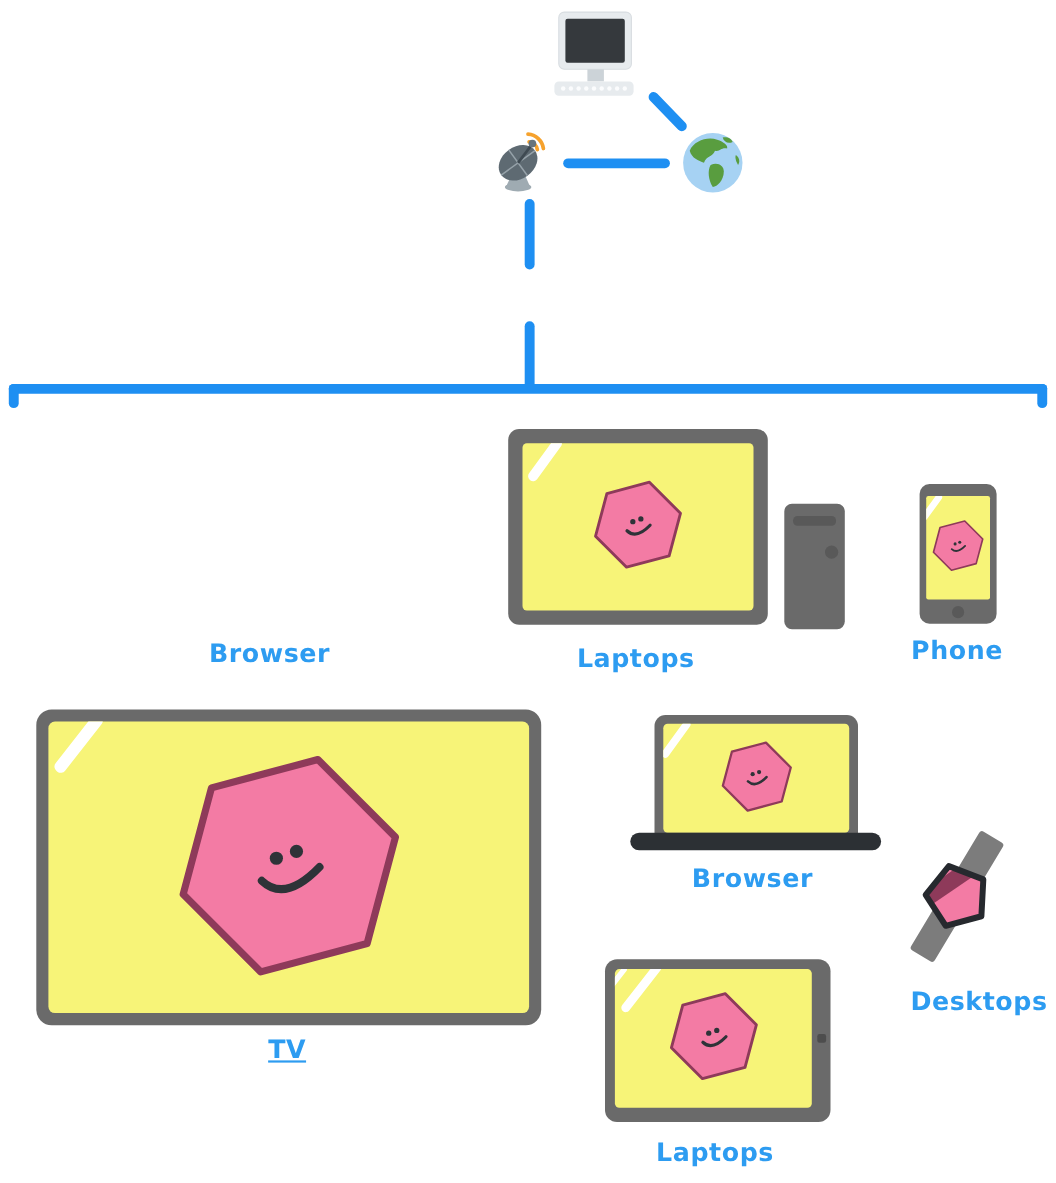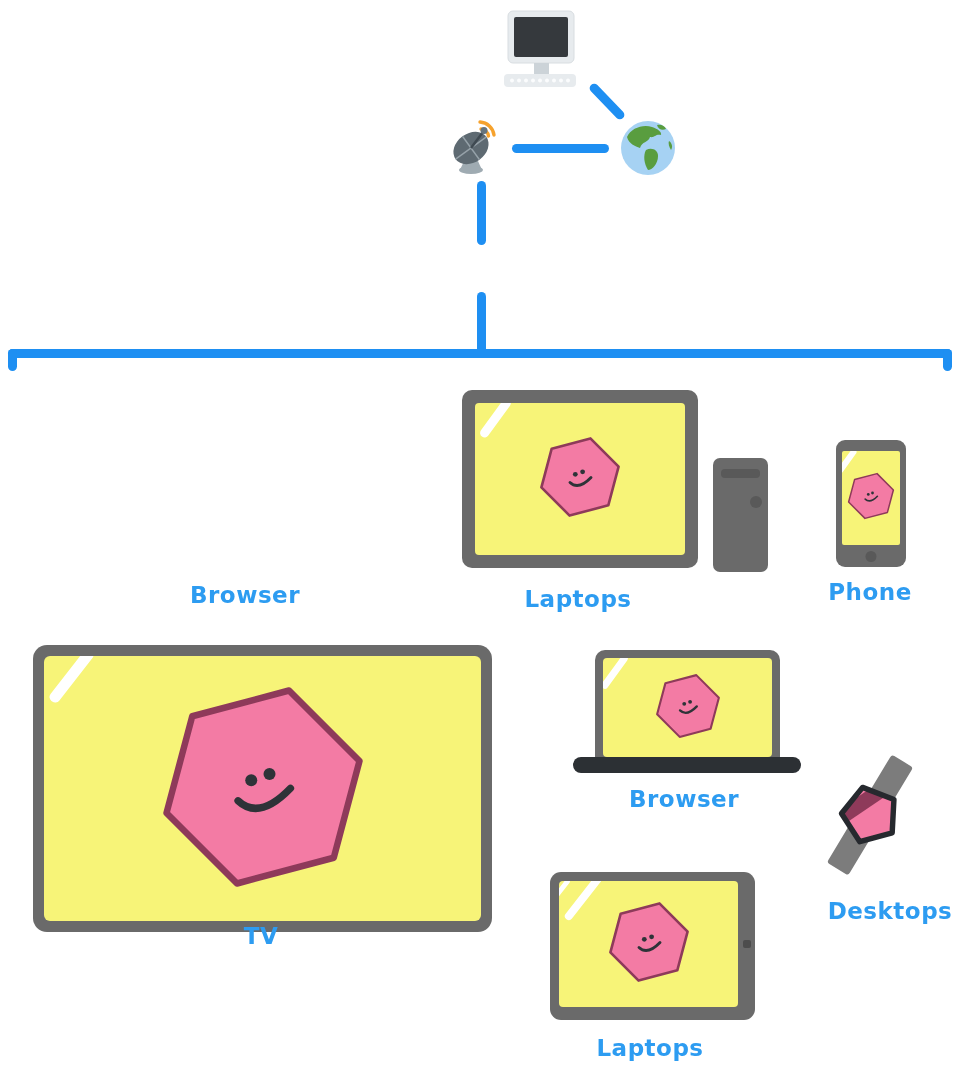--- a/index.html
+++ b/index.html
@@ -174,21 +174,21 @@
     <polygon class="hex-body" points="78.3,78.3 39.6,88.6 11.4,60.4 21.7,21.7 60.4,11.4 88.6,39.6"></polygon>
     <g class="hex-face">
       <circle cx="45.3" cy="47.3" r="2.4"></circle>
       <circle cx="52.6" cy="44.8" r="2.4"></circle>
       <path d="M40 55.5 Q48.5 63.5 61 50.5"></path>
     </g>
   </svg>
 </span>
     </div>
   </div>
-  <div class="devlabel" style="left:261px;top:923px;">TV</div>
+  <div class="devlabel" style="left:261px;top:942px;text-decoration:underline;">TV</div>
 
   <div id="laptop-screen">
     <div class="screen">
       <div class="shine" style="left:8px;top:-6px;width:7px;height:40px;transform:rotate(36deg);"></div>
       <span class="hex-slot">
   <svg viewBox="0 0 100 100" width="80" height="80">
     <polygon class="hex-body" points="78.3,78.3 39.6,88.6 11.4,60.4 21.7,21.7 60.4,11.4 88.6,39.6"></polygon>
     <g class="hex-face">
       <circle cx="45.3" cy="47.3" r="2.4"></circle>
       <circle cx="52.6" cy="44.8" r="2.4"></circle>

